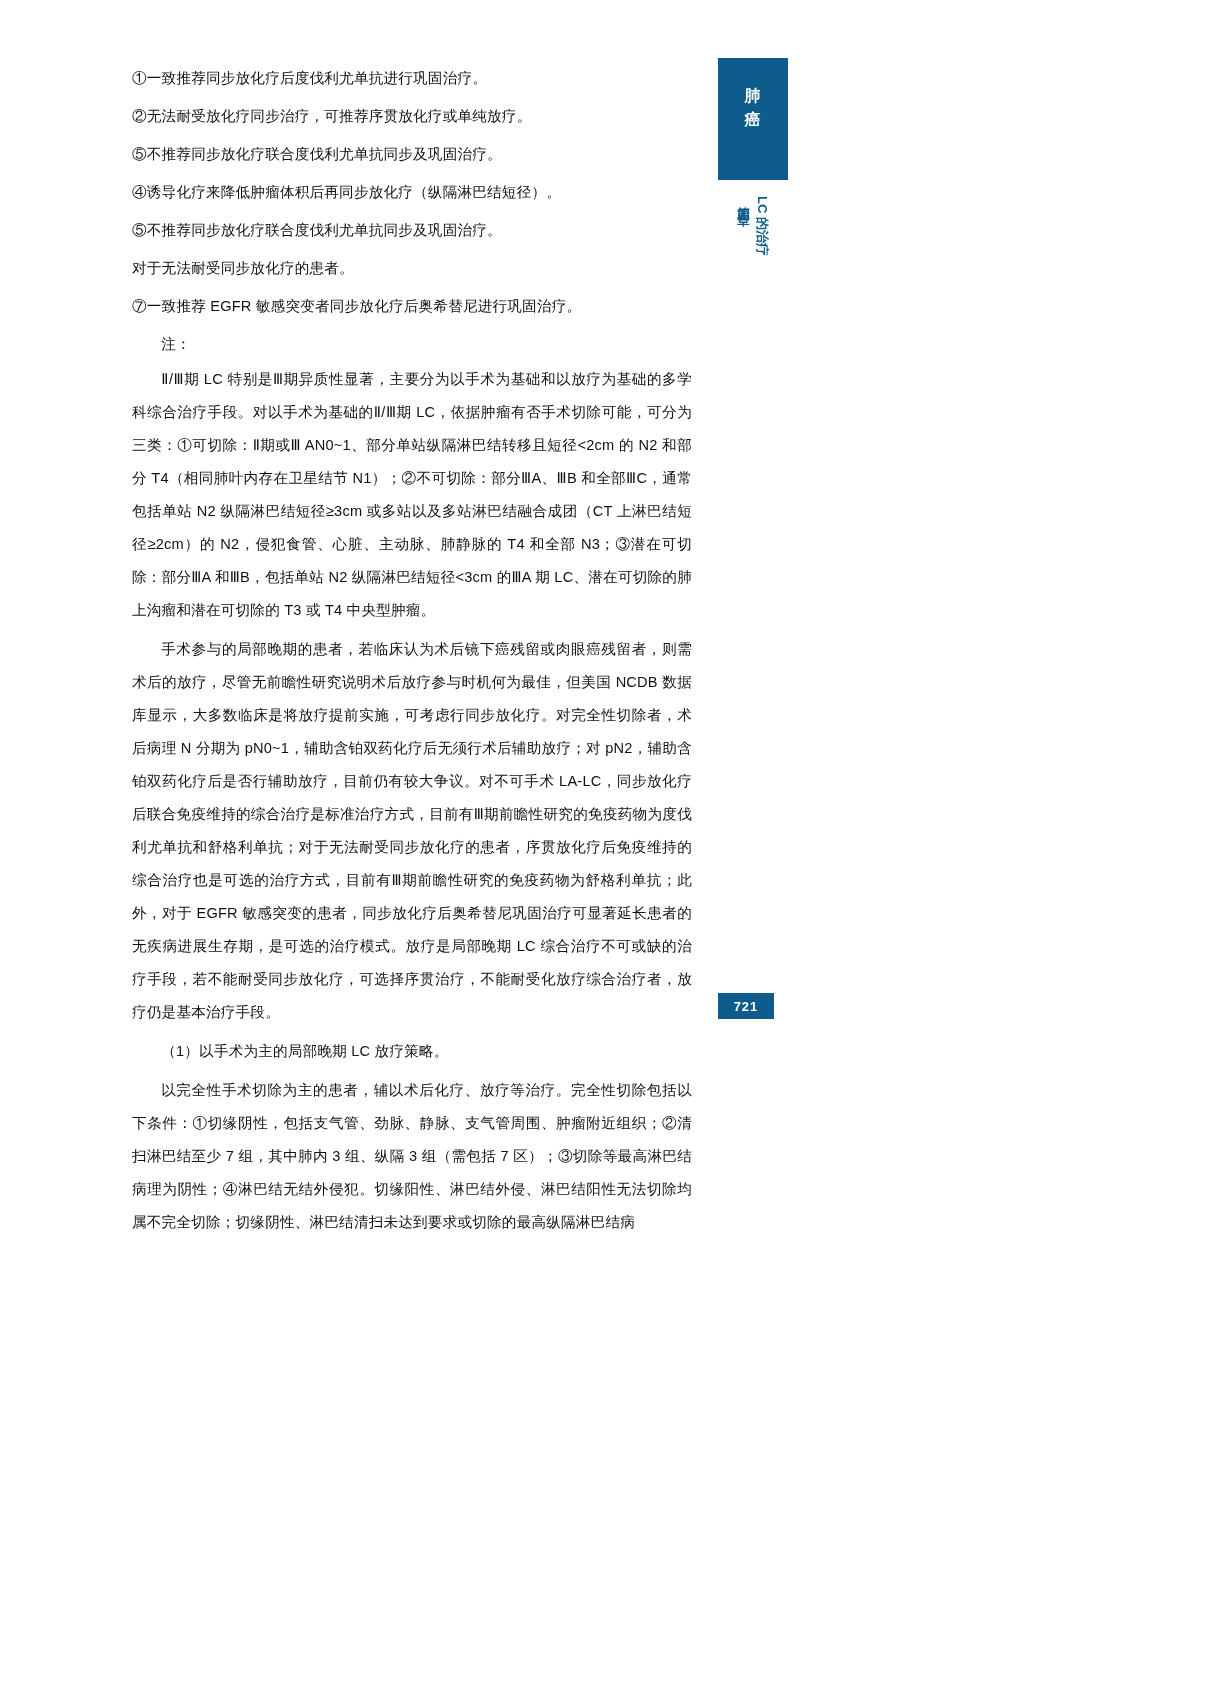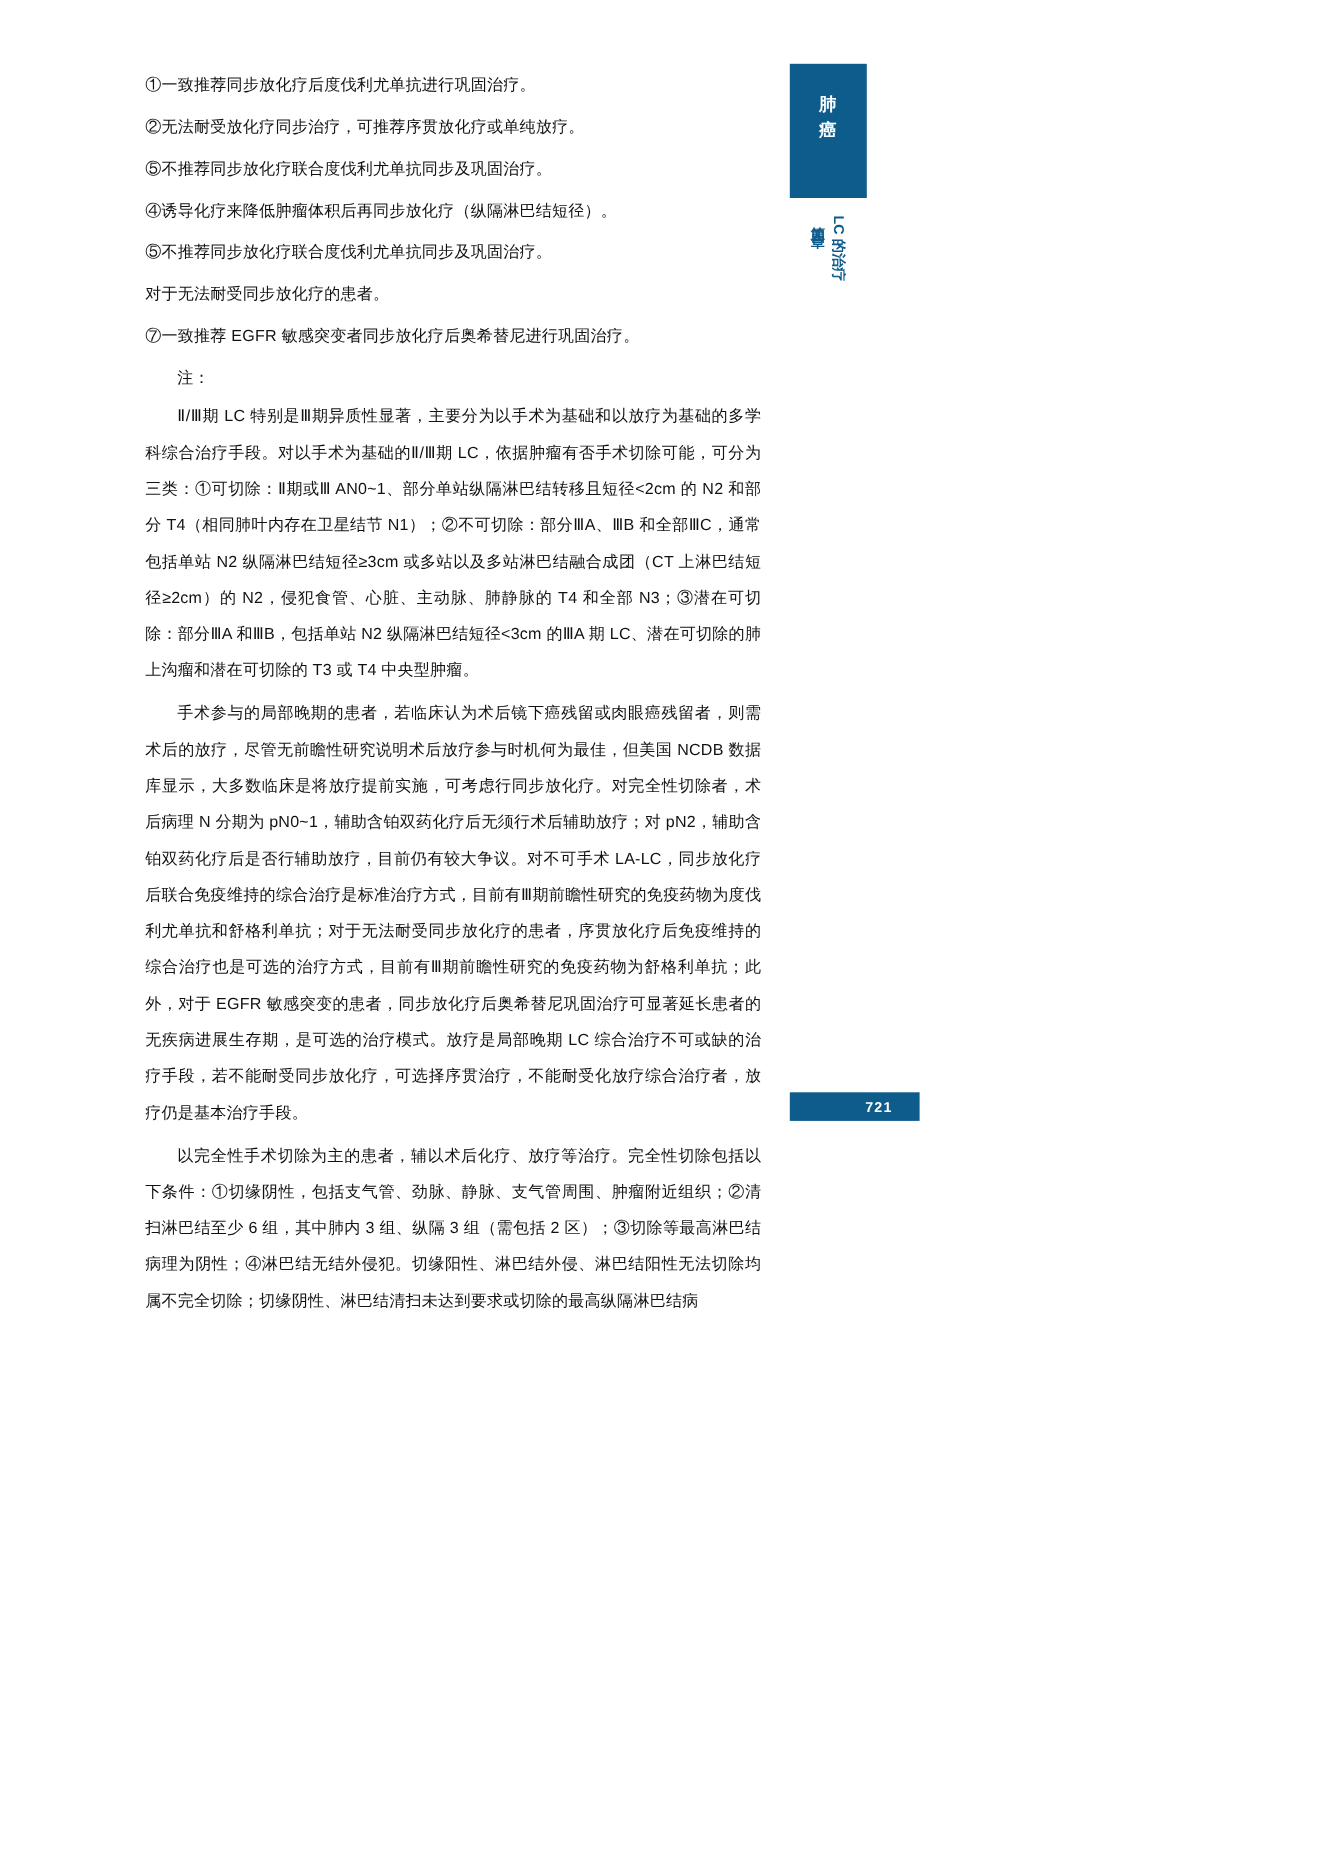--- a/index.html
+++ b/index.html
@@ -65,31 +65,30 @@
     line-height: 1;
   }
   .vtext.lc {
     text-orientation: sideways;
     letter-spacing: 0px;
   }
   .page-number-box {
     position: absolute;
     left: 718px;
     top: 993px;
-    width: 74px;
+    width: 56px;
     height: 26px;
     background: #0d5c8c;
     color: #ffffff;
     font-size: 13px;
     font-weight: bold;
     display: flex;
     align-items: center;
     justify-content: center;
     letter-spacing: 1px;
-    padding-left: 44px;
   }
   
   .content {
     position: absolute;
     left: 120px;
     top: 62px;
     width: 560px;
     margin-left: 12px;
   }
   p {
@@ -137,16 +136,17 @@
     <p class="item">⑤不推荐同步放化疗联合度伐利尤单抗同步及巩固治疗。</p>
     <p class="item">④诱导化疗来降低肿瘤体积后再同步放化疗（纵隔淋巴结短径）。</p>
     <p class="item">⑤不推荐同步放化疗联合度伐利尤单抗同步及巩固治疗。</p>
     <p class="item">对于无法耐受同步放化疗的患者。</p>
     <p class="item">⑦一致推荐 EGFR 敏感突变者同步放化疗后奥希替尼进行巩固治疗。</p>
 
     <p class="note">注：</p>
 
     <p class="indent">Ⅱ/Ⅲ期 LC 特别是Ⅲ期异质性显著，主要分为以手术为基础和以放疗为基础的多学科综合治疗手段。对以手术为基础的Ⅱ/Ⅲ期 LC，依据肿瘤有否手术切除可能，可分为三类：①可切除：Ⅱ期或Ⅲ AN0~1、部分单站纵隔淋巴结转移且短径&lt;2cm 的 N2 和部分 T4（相同肺叶内存在卫星结节 N1）；②不可切除：部分ⅢA、ⅢB 和全部ⅢC，通常包括单站 N2 纵隔淋巴结短径≥3cm 或多站以及多站淋巴结融合成团（CT 上淋巴结短径≥2cm）的 N2，侵犯食管、心脏、主动脉、肺静脉的 T4 和全部 N3；③潜在可切除：部分ⅢA 和ⅢB，包括单站 N2 纵隔淋巴结短径&lt;3cm 的ⅢA 期 LC、潜在可切除的肺上沟瘤和潜在可切除的 T3 或 T4 中央型肿瘤。</p>
     <p class="indent">手术参与的局部晚期的患者，若临床认为术后镜下癌残留或肉眼癌残留者，则需术后的放疗，尽管无前瞻性研究说明术后放疗参与时机何为最佳，但美国 NCDB 数据库显示，大多数临床是将放疗提前实施，可考虑行同步放化疗。对完全性切除者，术后病理 N 分期为 pN0~1，辅助含铂双药化疗后无须行术后辅助放疗；对 pN2，辅助含铂双药化疗后是否行辅助放疗，目前仍有较大争议。对不可手术 LA-LC，同步放化疗后联合免疫维持的综合治疗是标准治疗方式，目前有Ⅲ期前瞻性研究的免疫药物为度伐利尤单抗和舒格利单抗；对于无法耐受同步放化疗的患者，序贯放化疗后免疫维持的综合治疗也是可选的治疗方式，目前有Ⅲ期前瞻性研究的免疫药物为舒格利单抗；此外，对于 EGFR 敏感突变的患者，同步放化疗后奥希替尼巩固治疗可显著延长患者的无疾病进展生存期，是可选的治疗模式。放疗是局部晚期 LC 综合治疗不可或缺的治疗手段，若不能耐受同步放化疗，可选择序贯治疗，不能耐受化放疗综合治疗者，放疗仍是基本治疗手段。</p>
-    <p class="indent">以完全性手术切除为主的患者，辅以术后化疗、放疗等治疗。完全性切除包括以下条件：①切缘阴性，包括支气管、劲脉、静脉、支气管周围、肿瘤附近组织；②清扫淋巴结至少 6 组，其中肺内 3 组、纵隔 3 组（需包括 2 区）；③切除等最高淋巴结病理为阴性；④淋巴结无结外侵犯。切缘阳性、淋巴结外侵、淋巴结阳性无法切除均属不完全切除；切缘阴性、淋巴结清扫未达到要求或切除的最高纵隔淋巴结病</p>
+    <p class="indent">（1）以手术为主的局部晚期 LC 放疗策略。</p>
+    <p class="indent">以完全性手术切除为主的患者，辅以术后化疗、放疗等治疗。完全性切除包括以下条件：①切缘阴性，包括支气管、劲脉、静脉、支气管周围、肿瘤附近组织；②清扫淋巴结至少 7 组，其中肺内 3 组、纵隔 3 组（需包括 7 区）；③切除等最高淋巴结病理为阴性；④淋巴结无结外侵犯。切缘阳性、淋巴结外侵、淋巴结阳性无法切除均属不完全切除；切缘阴性、淋巴结清扫未达到要求或切除的最高纵隔淋巴结病</p>
   </div>
 
 </div>
 
 </body></html>

